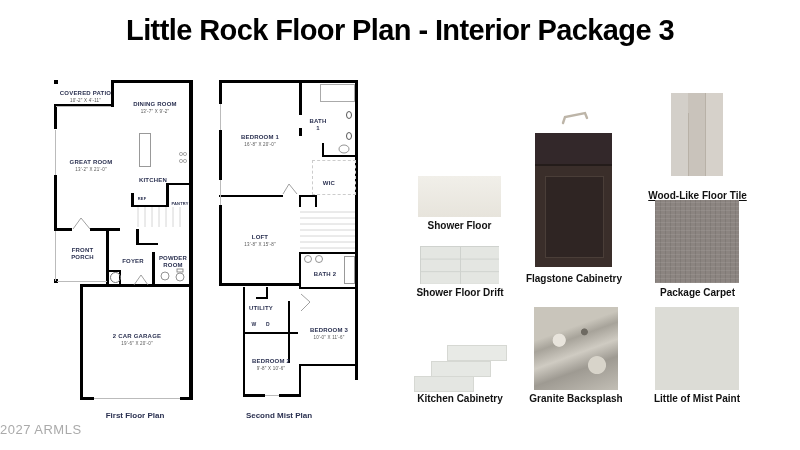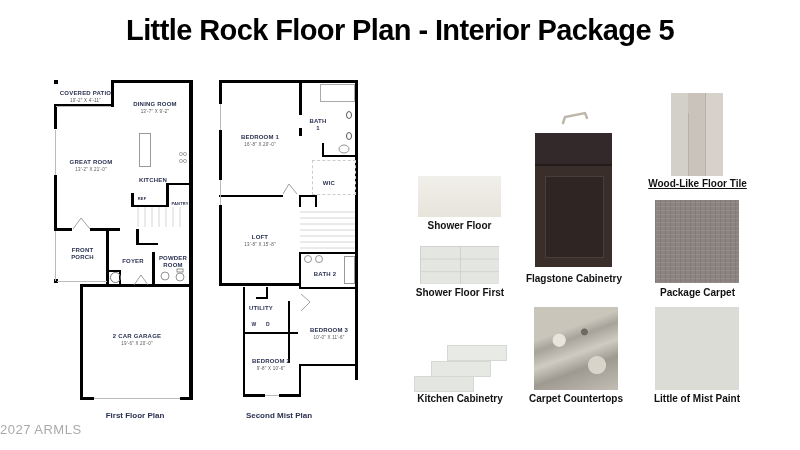--- a/index.html
+++ b/index.html
@@ -11,21 +11,21 @@
   .plan-cap{position:absolute;font-size:8px;font-weight:bold;color:#2a3050;text-align:center;}
   .swatch-label{position:absolute;font-size:10px;font-weight:bold;color:#111;text-align:center;white-space:nowrap;}
   .wm{position:absolute;left:0;top:422px;font-size:13px;color:#aaa;letter-spacing:0.5px;}
   .wall{position:absolute;background:#000;}
   .thin{position:absolute;background:#bbb;}
   svg{position:absolute;overflow:visible;}
 </style>
 </head>
 <body>
 
-<div class="title">Little Rock Floor Plan - Interior Package 5</div>
+<div class="title">Little Rock Floor Plan - Interior Package 3</div>
 
 <div>
 
   <div class="wall" style="left:54px;top:80px;width:4px;height:4px;"></div>
   <div class="wall" style="left:111px;top:80px;width:81px;height:3px;"></div>
   <div class="wall" style="left:111px;top:80px;width:3px;height:26px;"></div>
   <div class="wall" style="left:54px;top:104px;width:60px;height:3px;"></div>
   <div class="wall" style="left:54px;top:104px;width:3px;height:25px;"></div>
   <div class="wall" style="left:54px;top:175px;width:3px;height:55px;"></div>
   <div class="wall" style="left:54px;top:228px;width:18px;height:3px;"></div>
@@ -220,49 +220,49 @@
 </div>
 
 <div>
 
   <div class="abs" style="left:418px;top:176px;width:83px;height:41px;background:linear-gradient(180deg,#f1efe9,#e7e4dc);"></div>
   <div class="swatch-label" style="left:418px;top:220px;width:83px;">Shower Floor</div>
 
   <div class="abs" style="left:420px;top:246px;width:79px;height:38px;background:#e4e6e2;
        background-image:linear-gradient(#cfd2ce 1px,transparent 1px),linear-gradient(90deg,#cfd2ce 1px,transparent 1px);
        background-size:40px 12.6px,40px 12.6px;"></div>
-  <div class="swatch-label" style="left:410px;top:287px;width:100px;">Shower Floor First</div>
+  <div class="swatch-label" style="left:410px;top:287px;width:100px;">Shower Floor Drift</div>
 
   <svg style="left:560px;top:109px;" width="30" height="16">
     <path d="M3 14 L5 8 L25 4 L27 9" fill="none" stroke="#bdb5a8" stroke-width="2.4" stroke-linecap="round"></path>
   </svg>
   <div class="abs" style="left:535px;top:133px;width:77px;height:134px;background:#3a2e2a;">
     <div class="abs" style="left:0;top:0;width:77px;height:31px;background:#33282a;border-bottom:2px solid #241c1a;"></div>
     <div class="abs" style="left:10px;top:43px;width:57px;height:80px;background:#2f2523;border:1px solid #4a3e38;"></div>
   </div>
   <div class="swatch-label" style="left:520px;top:273px;width:108px;">Flagstone Cabinetry</div>
 
   <div class="abs" style="left:671px;top:93px;width:52px;height:83px;background:linear-gradient(90deg,#d3cfc9 0 33%,#c9c3bb 33% 66%,#d6d1ca 66%);">
     <div class="abs" style="left:17px;top:20px;width:1px;height:63px;background:#b8b1a7;"></div>
     <div class="abs" style="left:34px;top:0;width:1px;height:83px;background:#b8b1a7;"></div>
   </div>
-  <div class="swatch-label" style="left:640px;top:178px;width:115px;text-decoration:underline;">Wood-Like Floor Tile</div>
+  <div class="swatch-label" style="left:640px;top:190px;width:115px;text-decoration:underline;">Wood-Like Floor Tile</div>
 
   <div class="abs" style="left:655px;top:200px;width:84px;height:83px;background:#8b8480;
        background-image:repeating-linear-gradient(0deg,rgba(255,255,255,0.08) 0 1px,transparent 1px 4px),repeating-linear-gradient(90deg,rgba(0,0,0,0.08) 0 1px,transparent 1px 5px);"></div>
   <div class="swatch-label" style="left:650px;top:287px;width:95px;">Package Carpet</div>
 
   <div class="abs" style="left:413px;top:345px;width:95px;height:46px;">
     <div class="abs" style="left:34px;top:0;width:58px;height:14px;background:#e8eae6;border:1px solid #d6d8d3;"></div>
     <div class="abs" style="left:18px;top:16px;width:58px;height:14px;background:#e6e8e4;border:1px solid #d6d8d3;"></div>
     <div class="abs" style="left:1px;top:31px;width:58px;height:14px;background:#e4e6e2;border:1px solid #d6d8d3;"></div>
   </div>
   <div class="swatch-label" style="left:408px;top:393px;width:104px;">Kitchen Cabinetry</div>
 
   <div class="abs" style="left:534px;top:307px;width:84px;height:83px;background:#b9b5ac;
        background-image:radial-gradient(circle at 30% 40%,#e8e4dc 0 8%,transparent 9%),radial-gradient(circle at 60% 30%,#6e6a62 0 4%,transparent 5%),radial-gradient(circle at 75% 70%,#d8d4ca 0 10%,transparent 11%),linear-gradient(160deg,#c9c5bb 0 30%,#a7a39a 40%,#cfcbc2 55%,#9e9a92 70%,#c2beb5);"></div>
-  <div class="swatch-label" style="left:523px;top:393px;width:106px;">Carpet Countertops</div>
+  <div class="swatch-label" style="left:523px;top:393px;width:106px;">Granite Backsplash</div>
 
   <div class="abs" style="left:655px;top:307px;width:84px;height:83px;background:#dcdcd6;"></div>
   <div class="swatch-label" style="left:645px;top:393px;width:104px;">Little of Mist Paint</div>
 </div>
 
 <div class="wm">2027 ARMLS</div>
 
 </body></html>

